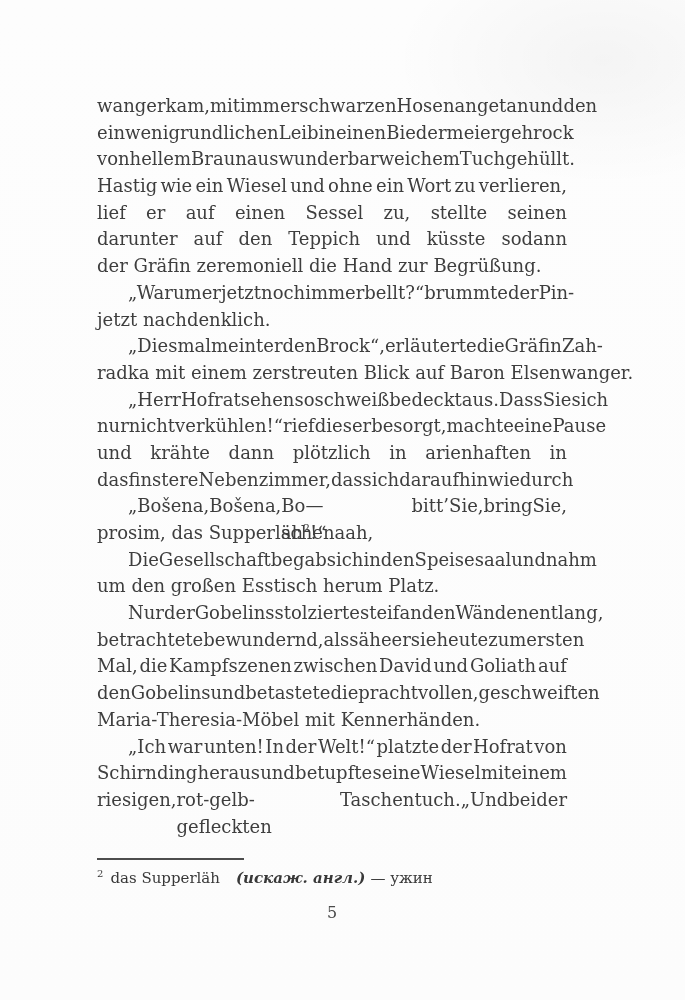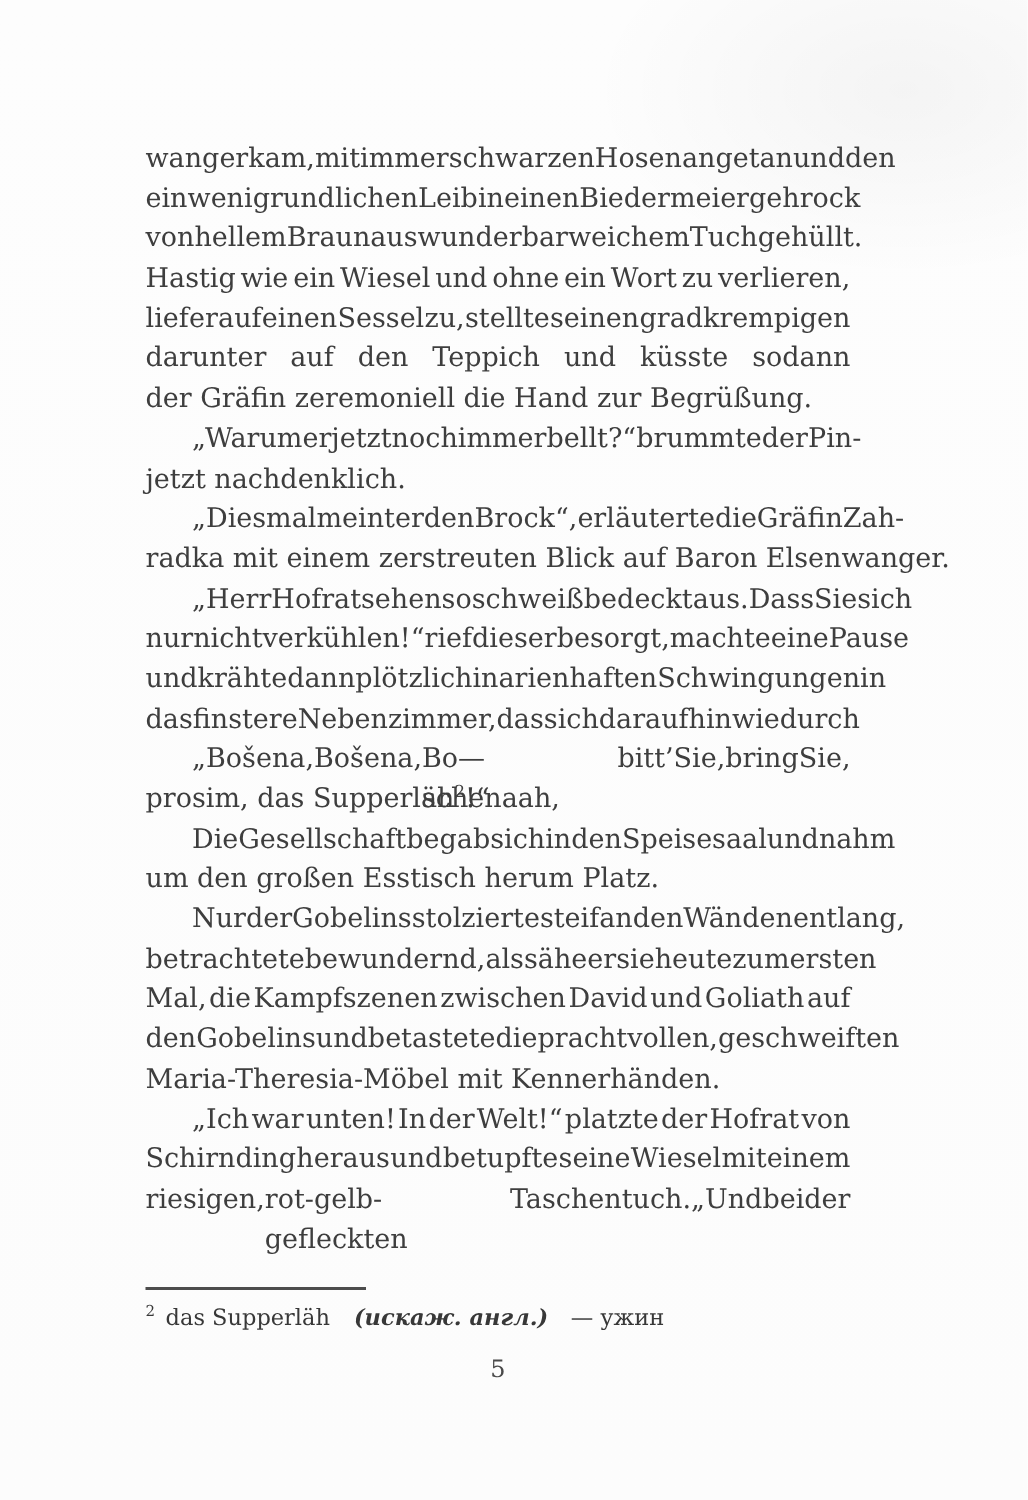--- a/index.html
+++ b/index.html
@@ -56,21 +56,21 @@
     line-height: 24px;
     color: #383838;
   }
   .footnote sup {
     font-size: 10px;
     vertical-align: super;
     line-height: 0;
     margin-right: 7px;
   }
   .footnote .term { font-weight: normal; margin-right: 16px; }
-  .footnote .lang { font-style: italic; font-weight: 600; margin-right: 15px; }
+  .footnote .lang { font-style: italic; font-weight: 600; margin-right: 5px; }
   .page-number {
     position: absolute;
     left: 97px; top: 903px;
     width: 470px;
     text-align: center;
     font-size: 16px;
     color: #4a4a4a;
   }
 </style>
 </head>
@@ -124,21 +124,20 @@
         </div>
         <div class="line just">
           <span>lief</span>
           <span>er</span>
           <span>auf</span>
           <span>einen</span>
           <span>Sessel</span>
           <span>zu,</span>
           <span>stellte</span>
           <span>seinen</span>
-          <span>gradkrempigen</span>
         </div>
         <div class="line just">
           <span>darunter</span>
           <span>auf</span>
           <span>den</span>
           <span>Teppich</span>
           <span>und</span>
           <span>küsste</span>
           <span>sodann</span>
         </div>
@@ -195,21 +194,20 @@
           <span>eine</span>
           <span>Pause</span>
         </div>
         <div class="line just">
           <span>und</span>
           <span>krähte</span>
           <span>dann</span>
           <span>plötzlich</span>
           <span>in</span>
           <span>arienhaften</span>
-          <span>Schwingungen</span>
           <span>in</span>
         </div>
         <div class="line just">
           <span>das</span>
           <span>finstere</span>
           <span>Nebenzimmer,</span>
           <span>das</span>
           <span>sich</span>
           <span>daraufhin</span>
           <span>wie</span>

